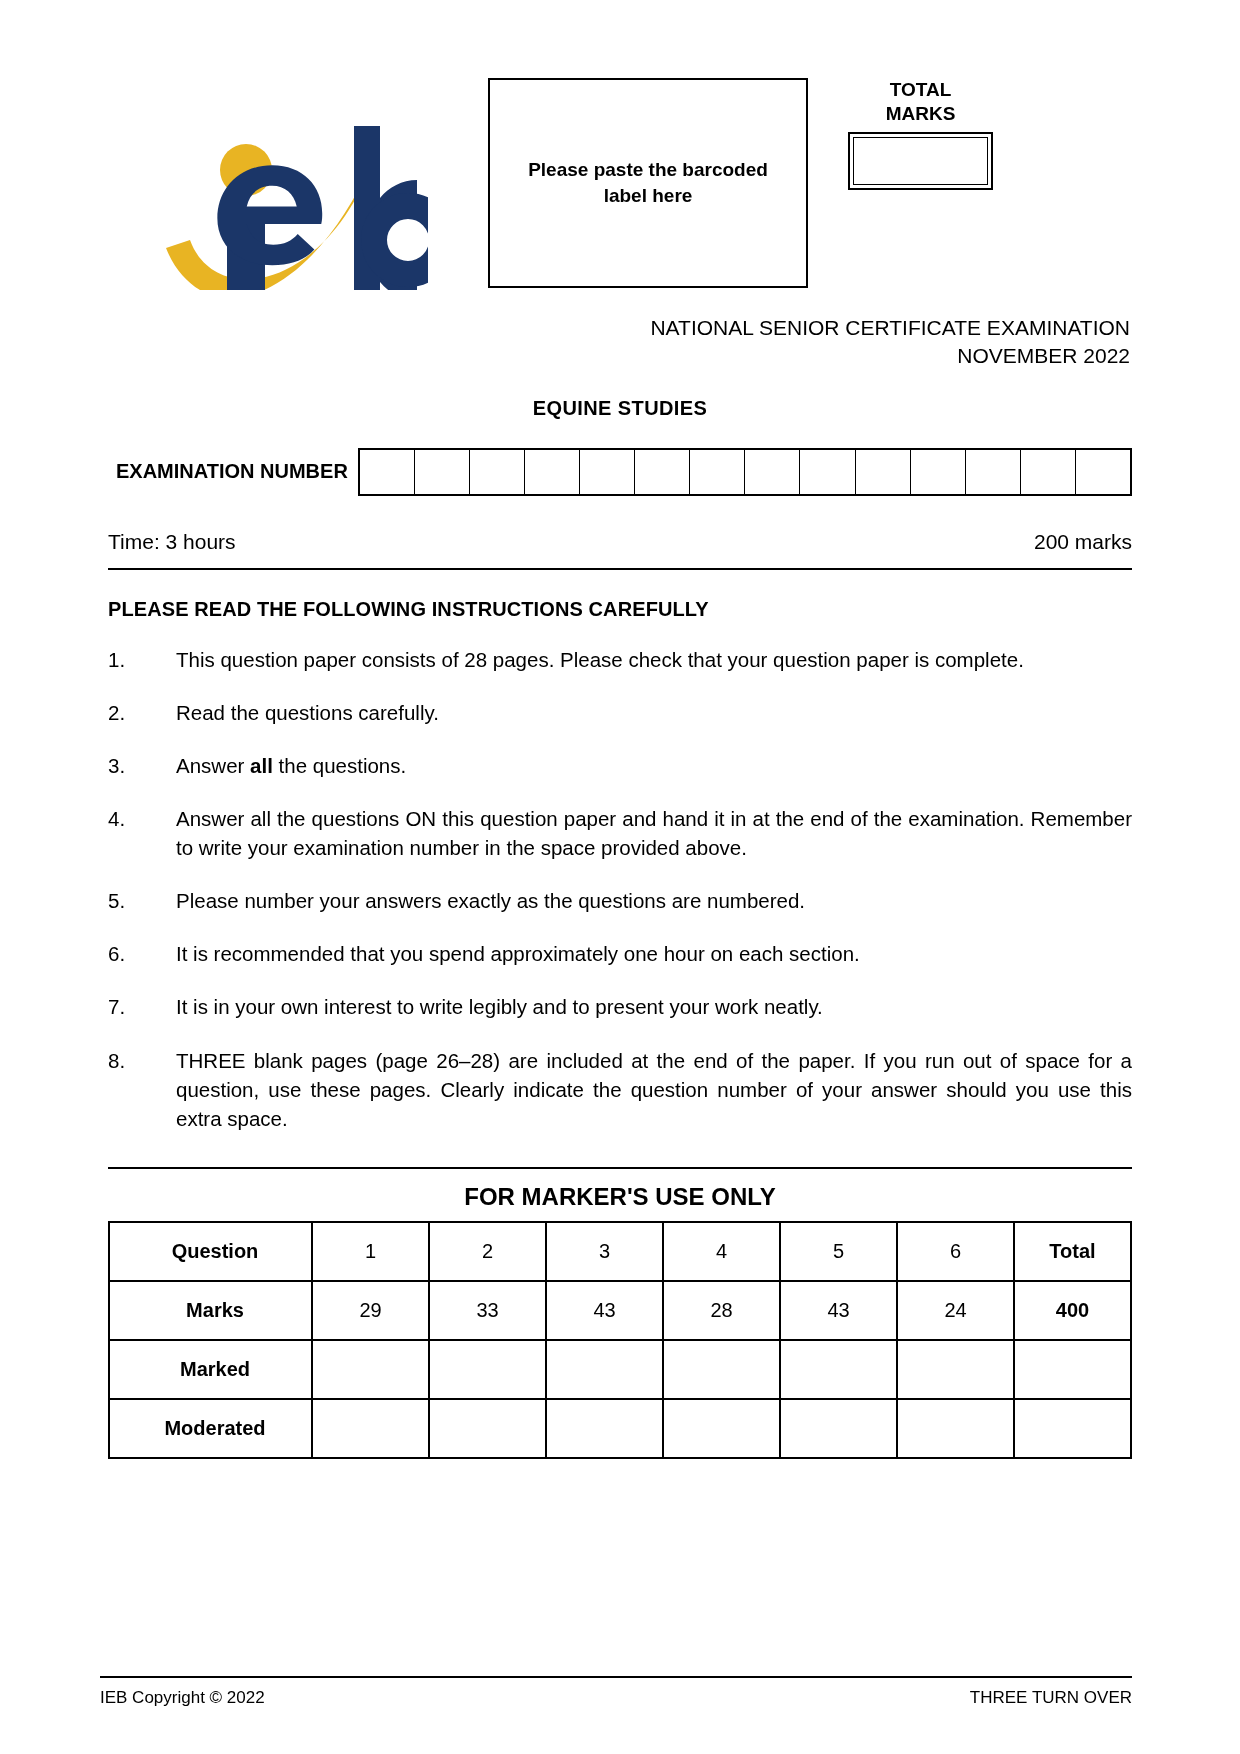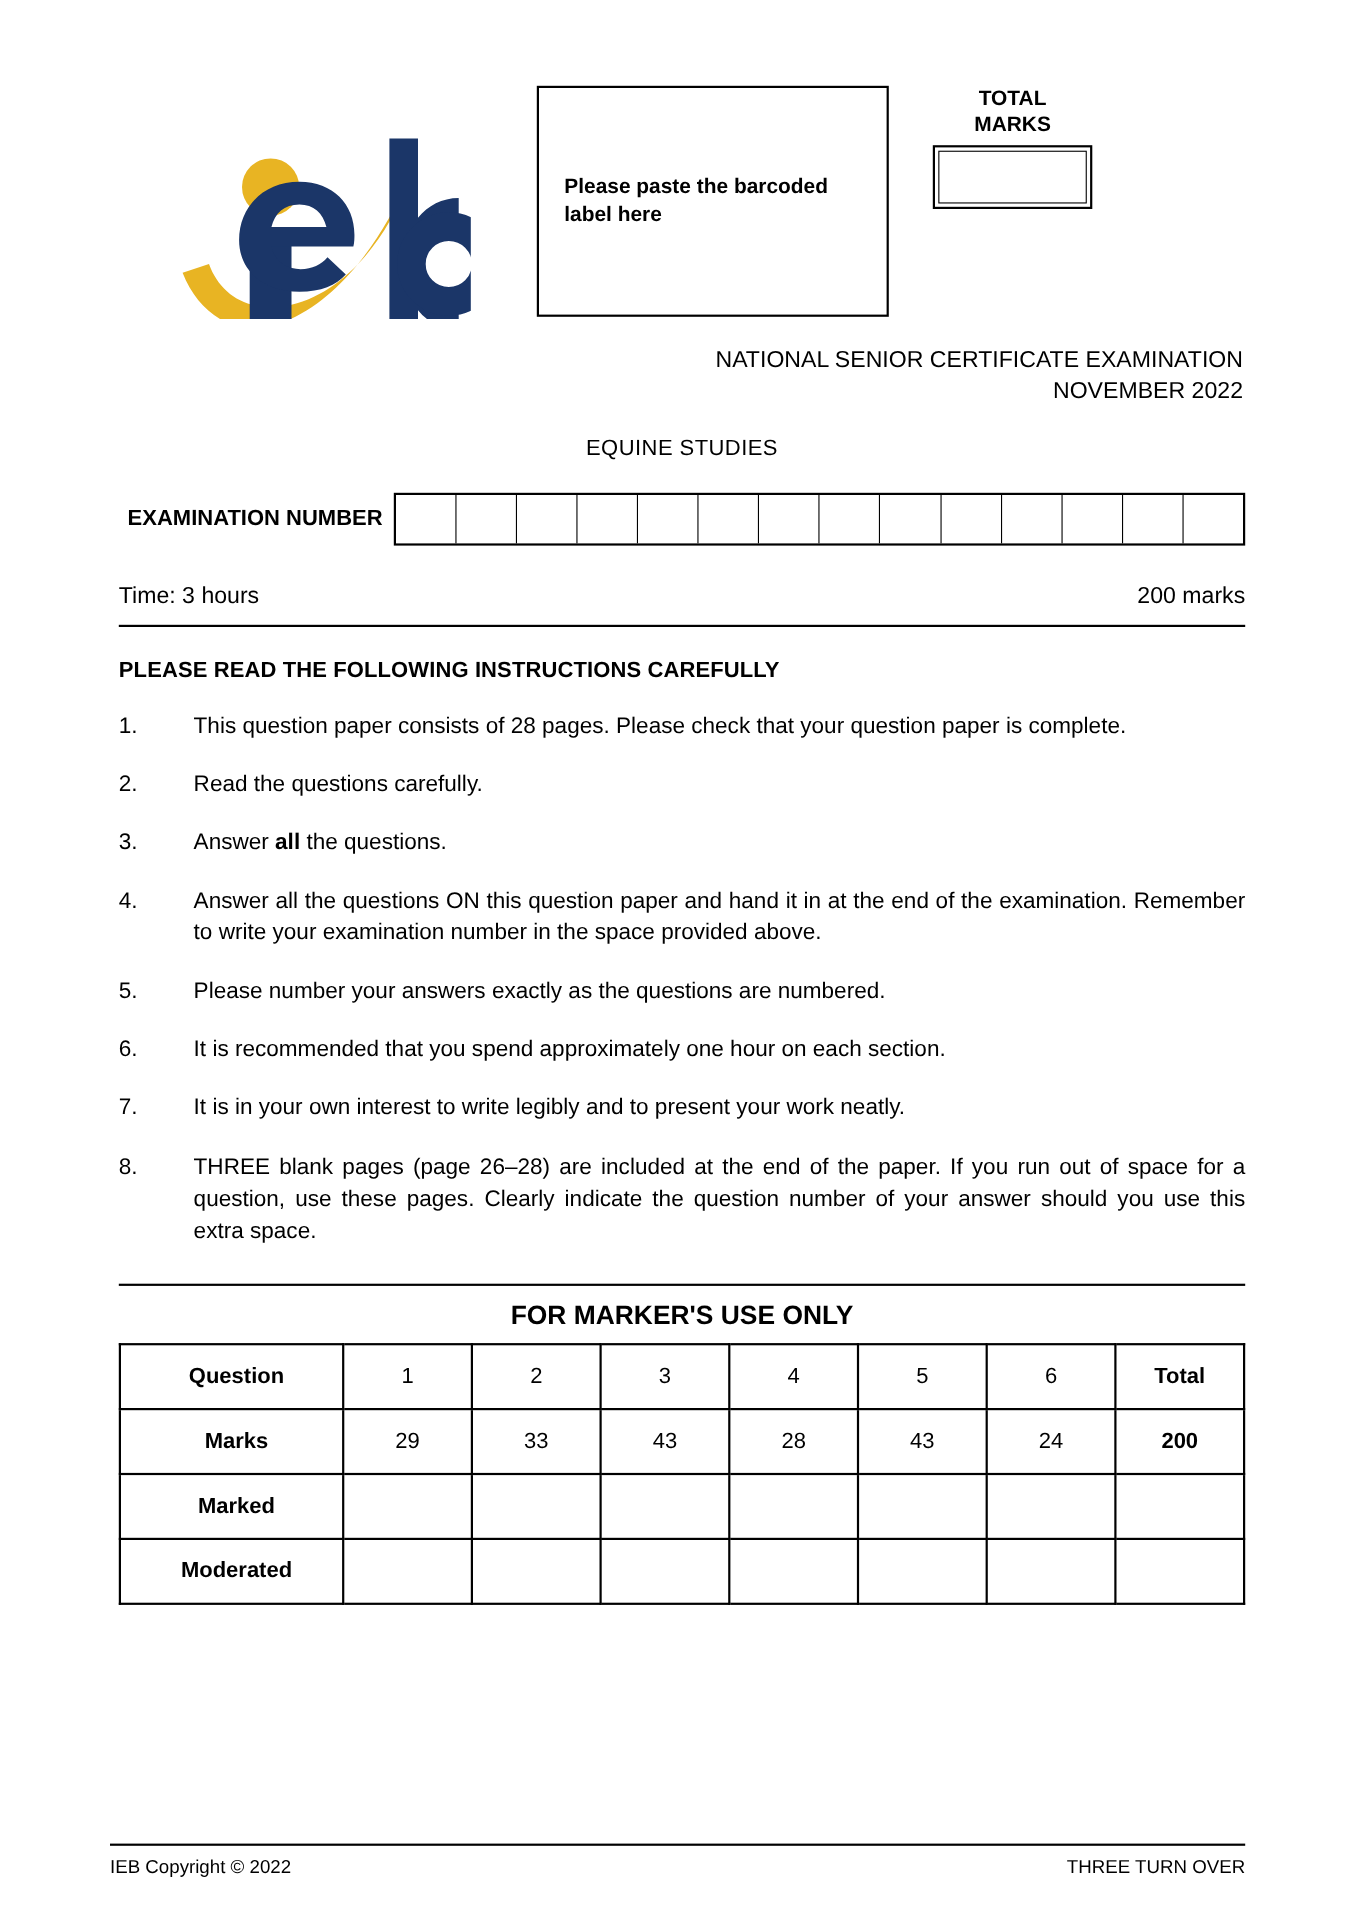--- a/index.html
+++ b/index.html
@@ -43,20 +43,21 @@
     height: 210px;
     border: 2px solid #000;
     box-sizing: border-box;
     display: flex;
     align-items: center;
     justify-content: center;
   }
   .barcode-text {
     font-size: 19px;
     font-weight: bold;
+    text-align: center;
     line-height: 1.35;
     width: 270px;
   }
   .total-marks-wrap {
     position: absolute;
     left: 740px;
     top: 18px;
     width: 145px;
     text-align: center;
   }
@@ -83,21 +84,21 @@
   .exam-titles {
     text-align: right;
     font-size: 21px;
     line-height: 1.35;
     margin-top: 4px;
     padding-right: 2px;
   }
   .exam-subject {
     text-align: center;
     font-size: 20px;
-    font-weight: normal;
+    font-weight: bold;
     letter-spacing: 0.4px;
     margin-top: 26px;
   }
 
   
   .exam-number-row {
     display: flex;
     align-items: center;
     margin-top: 28px;
   }
@@ -342,21 +343,21 @@
       <td class="totalcol">Total</td>
     </tr>
     <tr>
       <td class="label">Marks</td>
       <td>29</td>
       <td>33</td>
       <td>43</td>
       <td>28</td>
       <td>43</td>
       <td>24</td>
-      <td class="totalcol">200</td>
+      <td class="totalcol">400</td>
     </tr>
     <tr>
       <td class="label">Marked</td>
       <td></td>
       <td></td>
       <td></td>
       <td></td>
       <td></td>
       <td></td>
       <td></td>

